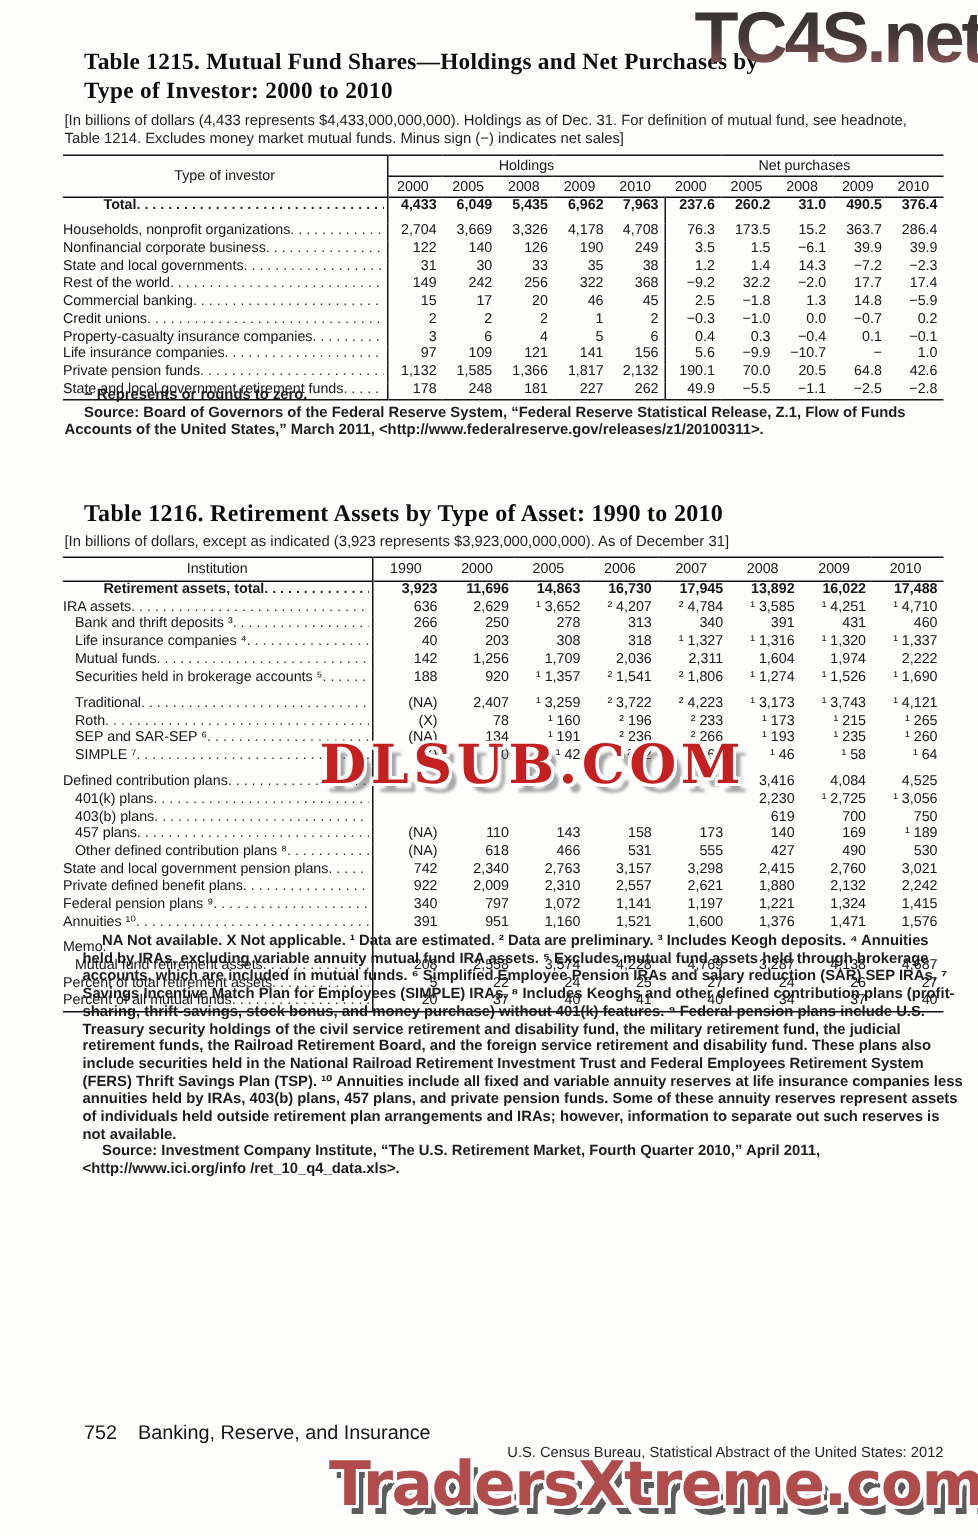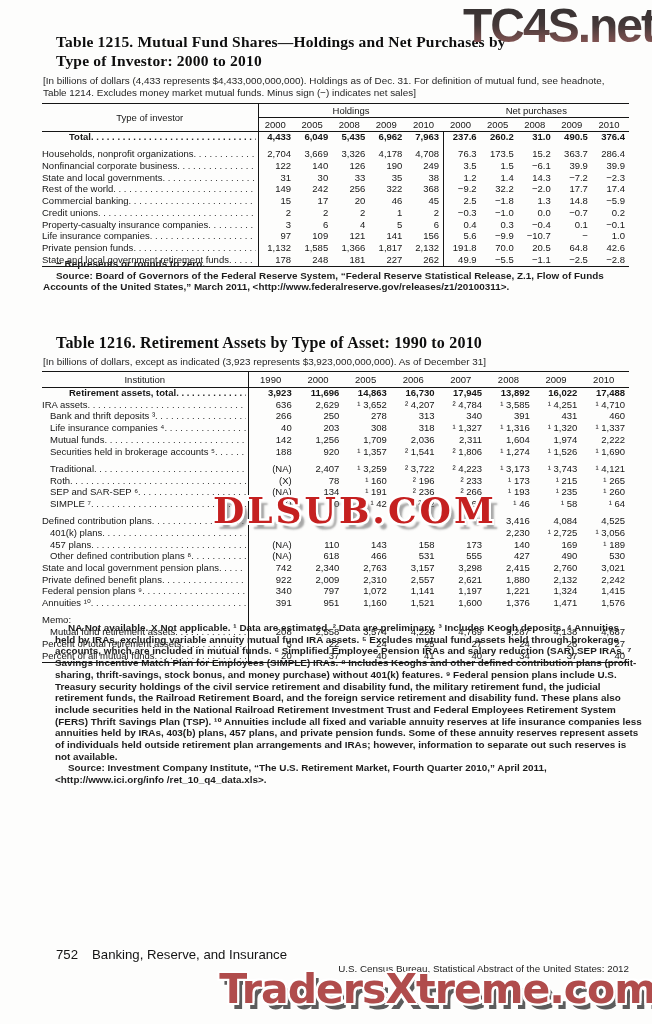--- a/index.html
+++ b/index.html
@@ -321,21 +321,21 @@
           <div class="leader">
             <span class="lbl">Private pension funds</span>
             <span class="dots"></span>
           </div>
         </td>
         <td class="val">1,132</td>
         <td class="val">1,585</td>
         <td class="val">1,366</td>
         <td class="val">1,817</td>
         <td class="val">2,132</td>
-        <td class="val sep">191.8</td>
+        <td class="val sep">190.1</td>
         <td class="val">70.0</td>
         <td class="val">20.5</td>
         <td class="val">64.8</td>
         <td class="val">42.6</td>
       </tr>
       <tr>
         <td class="stub">
           <div class="leader">
             <span class="lbl">State and local government retirement funds</span>
             <span class="dots"></span>
@@ -599,20 +599,36 @@
         <td class="val"></td>
         <td class="val"></td>
         <td class="val"></td>
         <td class="val">2,230</td>
         <td class="val">¹ 2,725</td>
         <td class="val">¹ 3,056</td>
       </tr>
       <tr>
         <td class="stub">
           <div class="leader ind1">
+            <span class="lbl">403(b) plans</span>
+            <span class="dots"></span>
+          </div>
+        </td>
+        <td class="val"></td>
+        <td class="val"></td>
+        <td class="val"></td>
+        <td class="val"></td>
+        <td class="val"></td>
+        <td class="val">619</td>
+        <td class="val">700</td>
+        <td class="val">750</td>
+      </tr>
+      <tr>
+        <td class="stub">
+          <div class="leader ind1">
             <span class="lbl">457 plans</span>
             <span class="dots"></span>
           </div>
         </td>
         <td class="val">(NA)</td>
         <td class="val">110</td>
         <td class="val">143</td>
         <td class="val">158</td>
         <td class="val">173</td>
         <td class="val">140</td>

